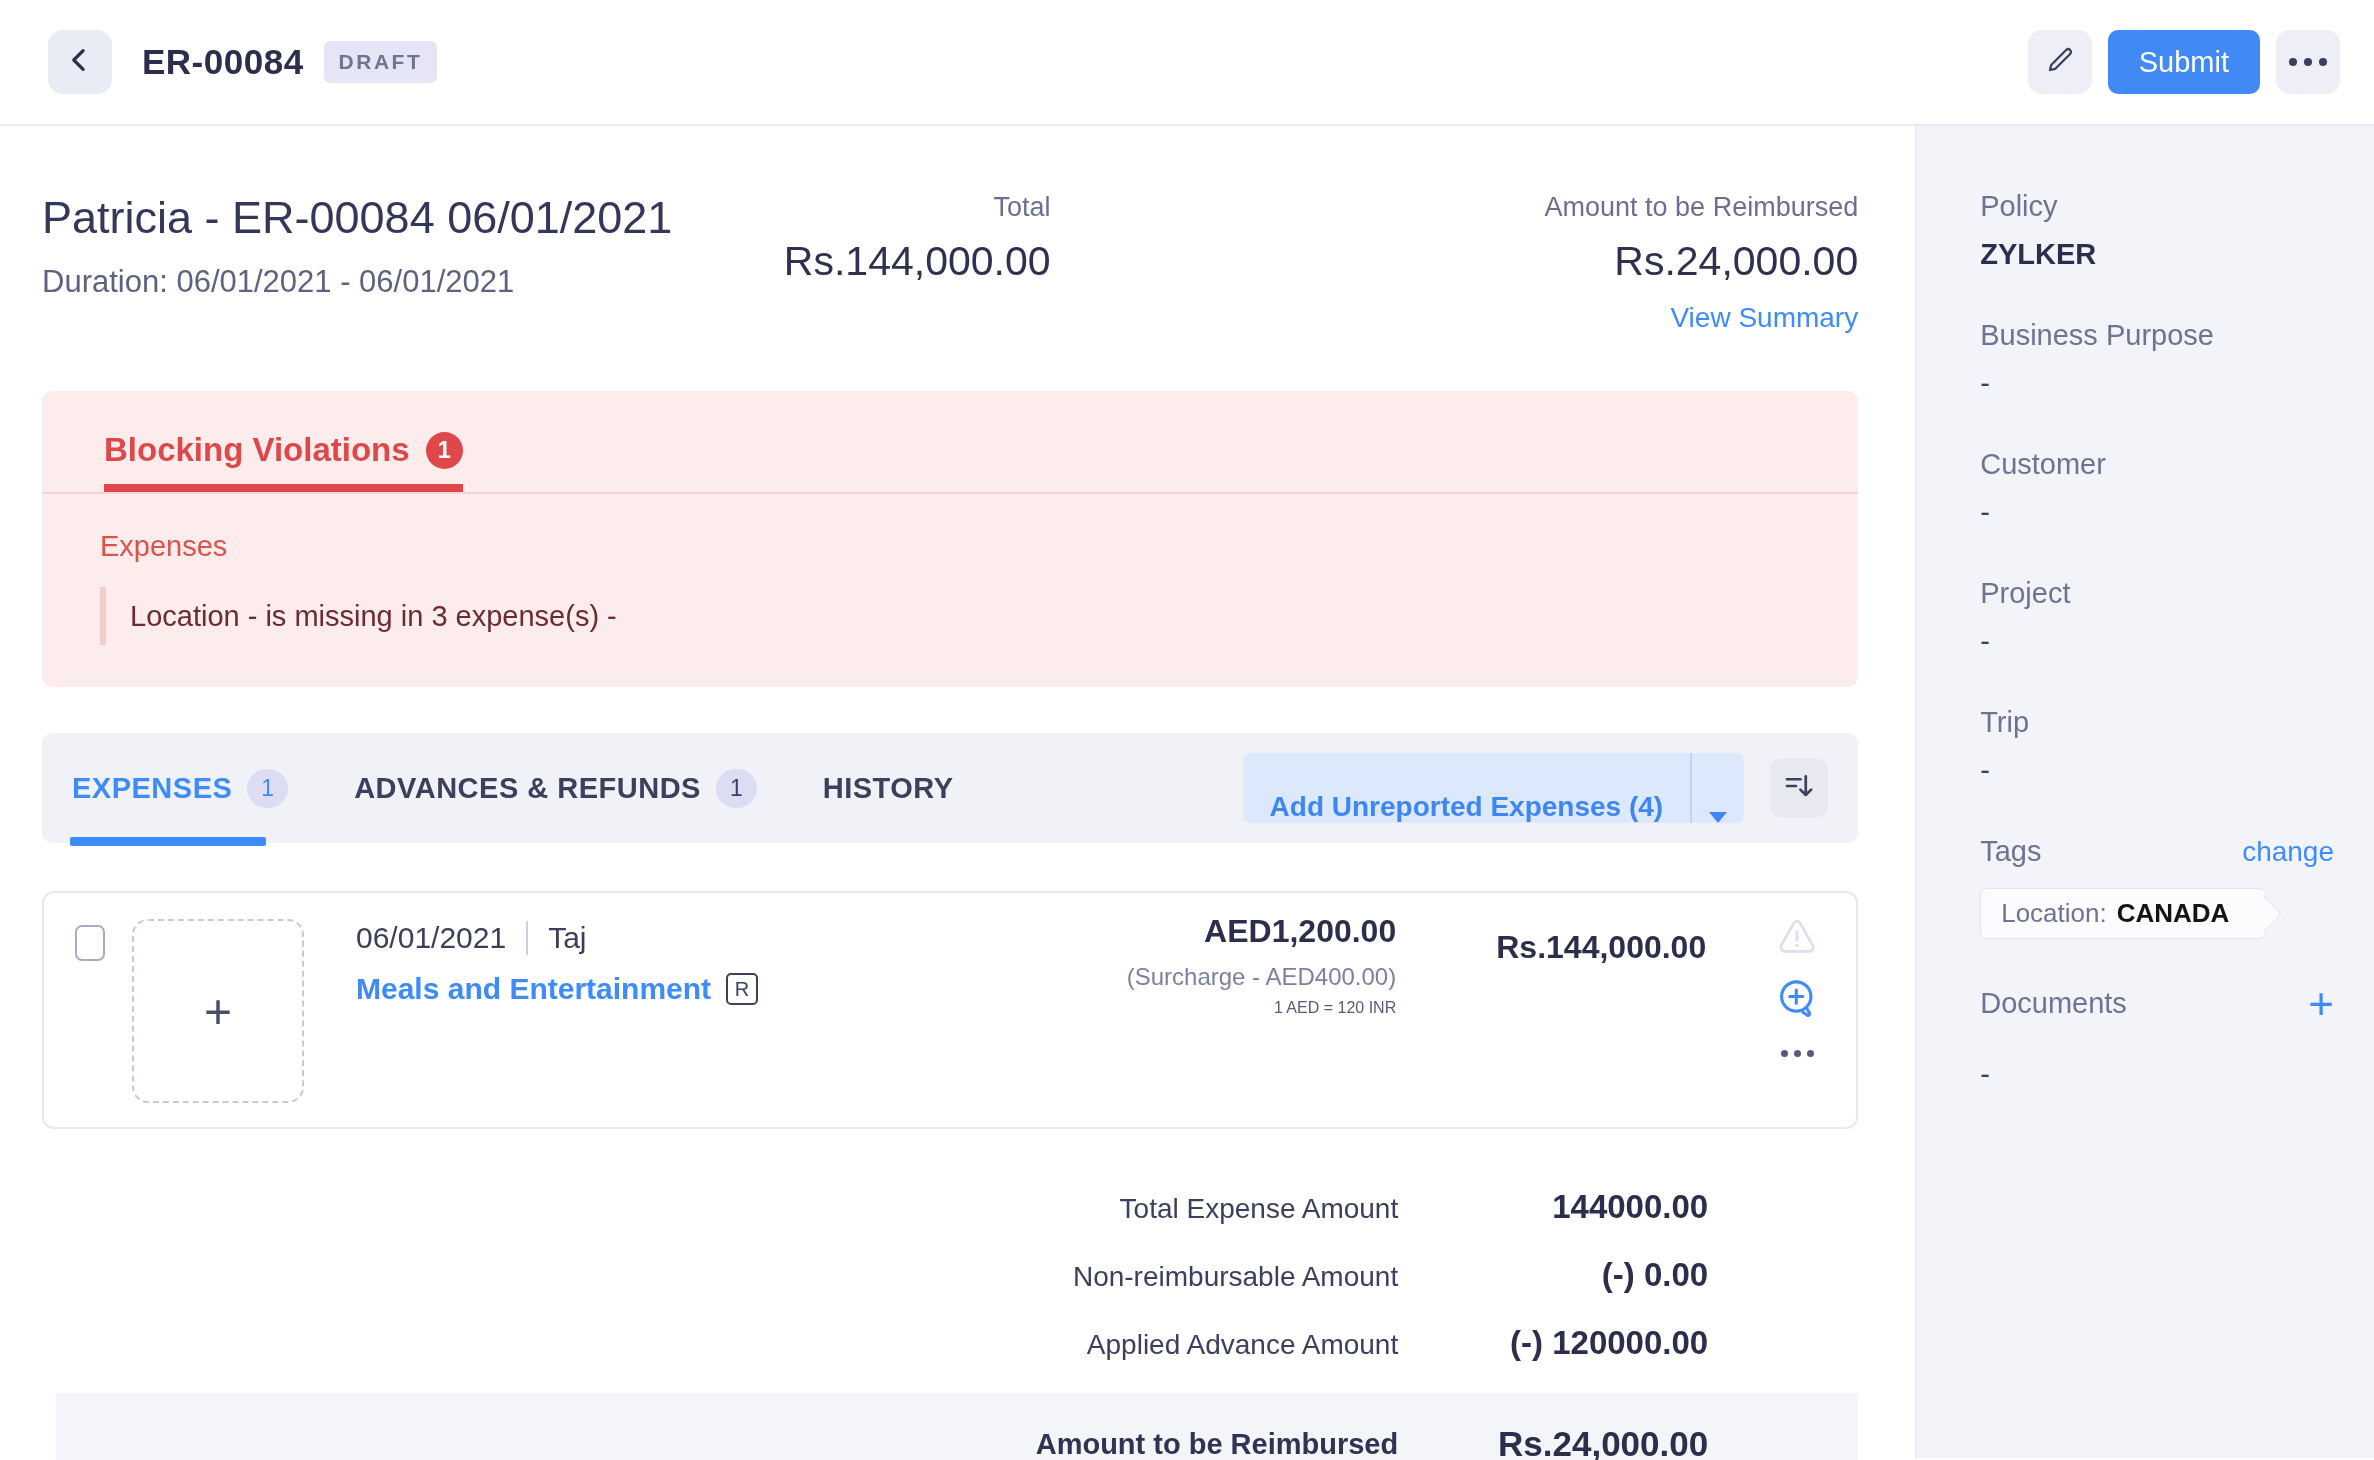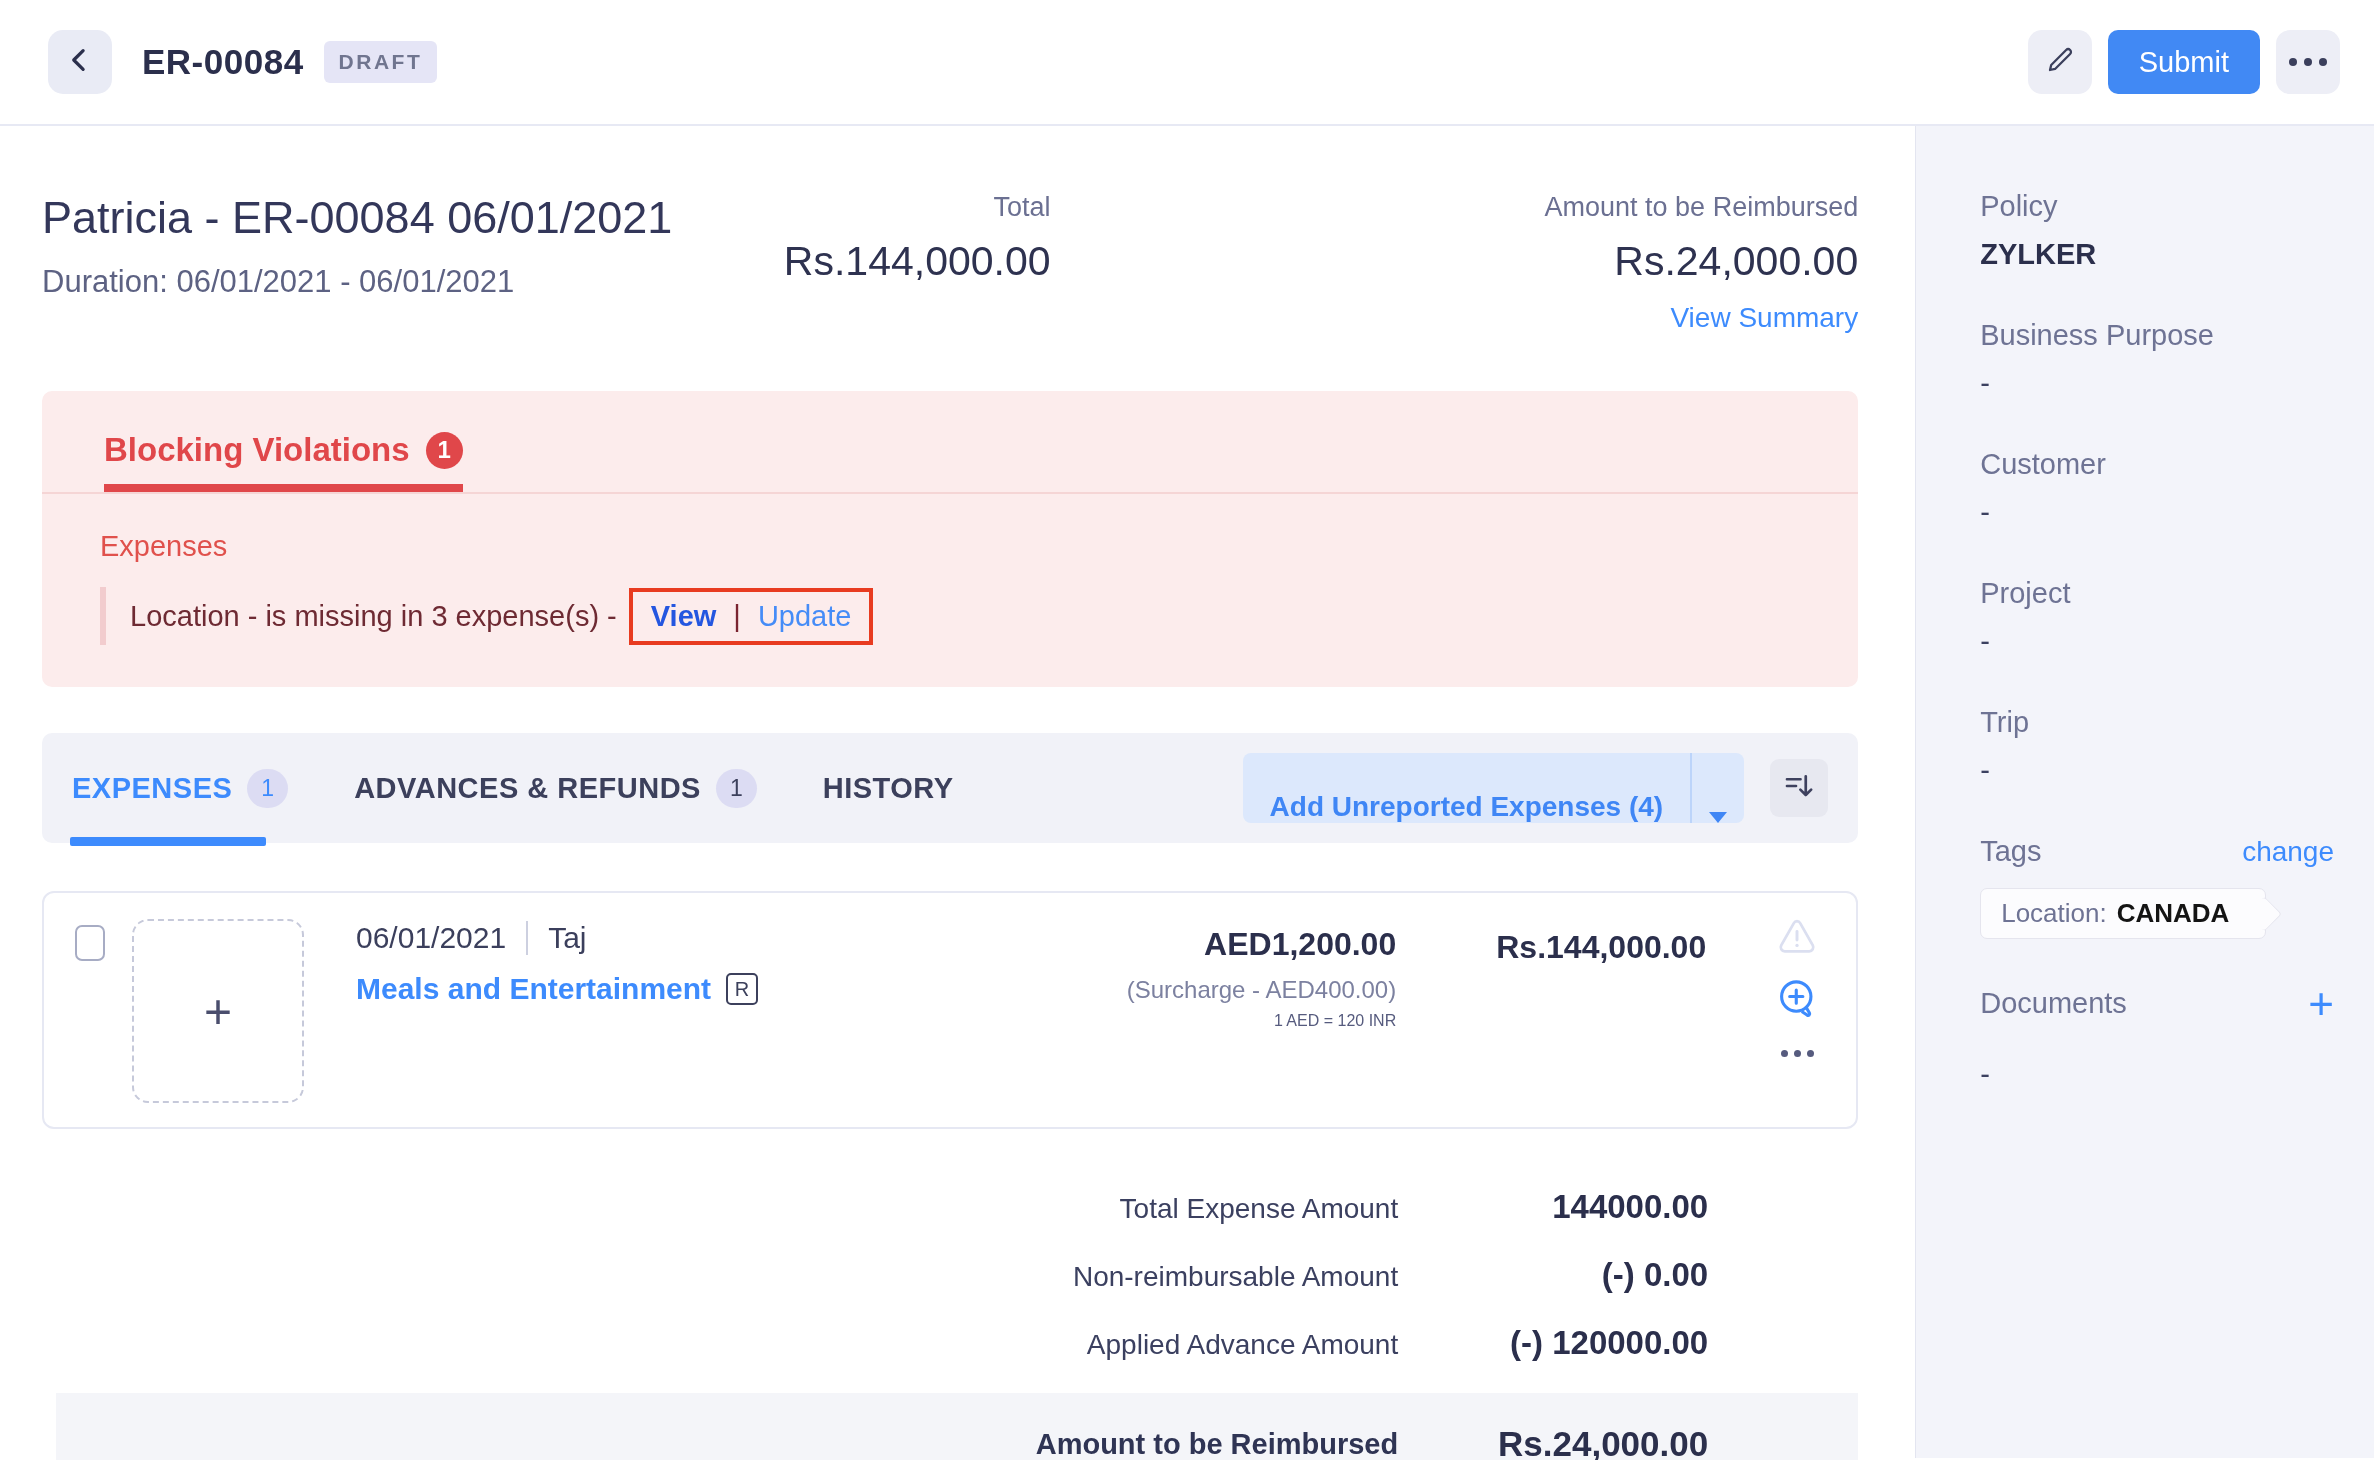--- a/index.html
+++ b/index.html
@@ -111,21 +111,21 @@
                  display: flex; align-items: center; justify-content: center;
                  font-size: 48px; font-weight: 400; color: #4a4e6d; cursor: pointer; }
   .exp-text { position: absolute; left: 312px; top: 28px; }
   .exp-line1 { display: flex; align-items: center; gap: 20px; font-size: 30px; color: #3b3f5c; }
   .vdiv { width: 2px; height: 34px; background: #cdd0e0; }
   .exp-line2 { margin-top: 17px; display: flex; align-items: center; gap: 15px; }
   .category { font-size: 30px; font-weight: 600; color: #3d8bfd; cursor: pointer; }
   .r-badge { width: 32px; height: 32px; border: 2px solid #3c405c; border-radius: 5px;
              display: inline-flex; align-items: center; justify-content: center;
              font-size: 20px; color: #3c405c; }
-  .amt-aed { position: absolute; right: 460px; top: 33px; text-align: right; }
+  .amt-aed { position: absolute; right: 460px; top: 20px; text-align: right; }
   .aed { font-size: 32px; font-weight: 700; color: #2b2f4c; }
   .surcharge { margin-top: 13px; font-size: 24px; color: #7c81a0; }
   .rate { margin-top: 8px; font-size: 16px; color: #565b7e; }
   .amt-inr { position: absolute; right: 150px; top: 36px; font-size: 32px; font-weight: 700; color: #2b2f4c; }
   .icon-col { position: absolute; right: 34px; top: 22px; width: 50px;
               display: flex; flex-direction: column; align-items: center; }
   .icon-col .gap1 { margin-top: 13px; } .icon-col .gap2 { margin-top: 26px; }
   .dots-sm { display: flex; gap: 6px; cursor: pointer; }
   .dots-sm i { width: 7px; height: 7px; border-radius: 50%; background: #565b7e; }
   
@@ -216,25 +216,20 @@
       <div class="bv-headwrap">
         <div class="bv-head">
           <span class="bv-title">Blocking Violations</span>
           <span class="bv-count">1</span>
         </div>
       </div>
       <div class="bv-body">
         <div class="bv-section">Expenses</div>
         <div class="bv-row">
           <span class="bv-msg">Location - is missing in 3 expense(s) -</span>
-          <span class="annotation-box">
-            <span class="view-link">View</span>
-            <span class="pipe">|</span>
-            <span class="update-link">Update</span>
-          </span>
         </div>
       </div>
     </div>
 
     <div class="tabsbar">
       <div class="tab first active">
         <span>EXPENSES</span>
         <span class="tab-pill">1</span>
       </div>
       <div class="tab">

